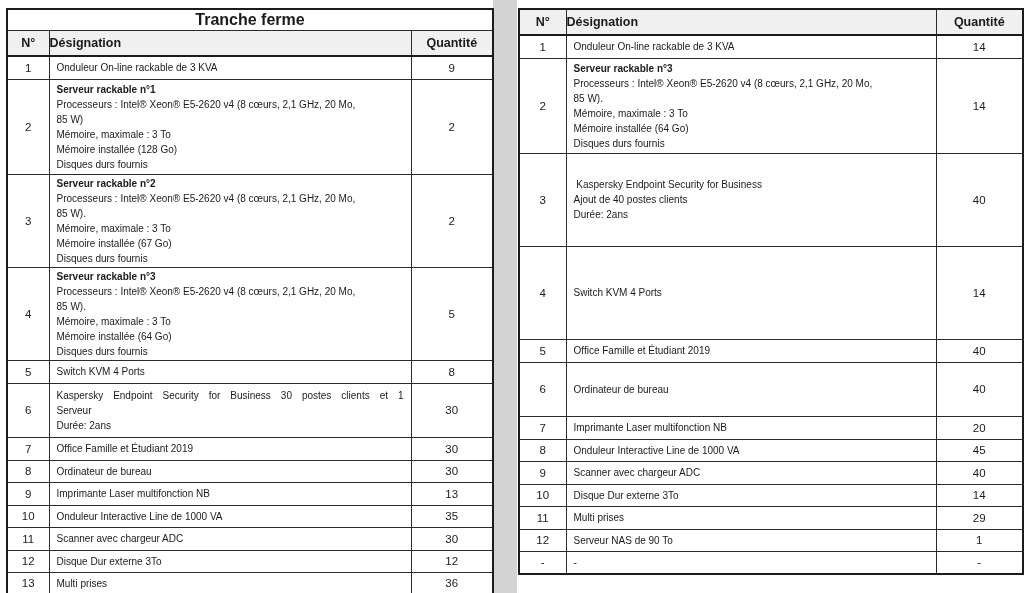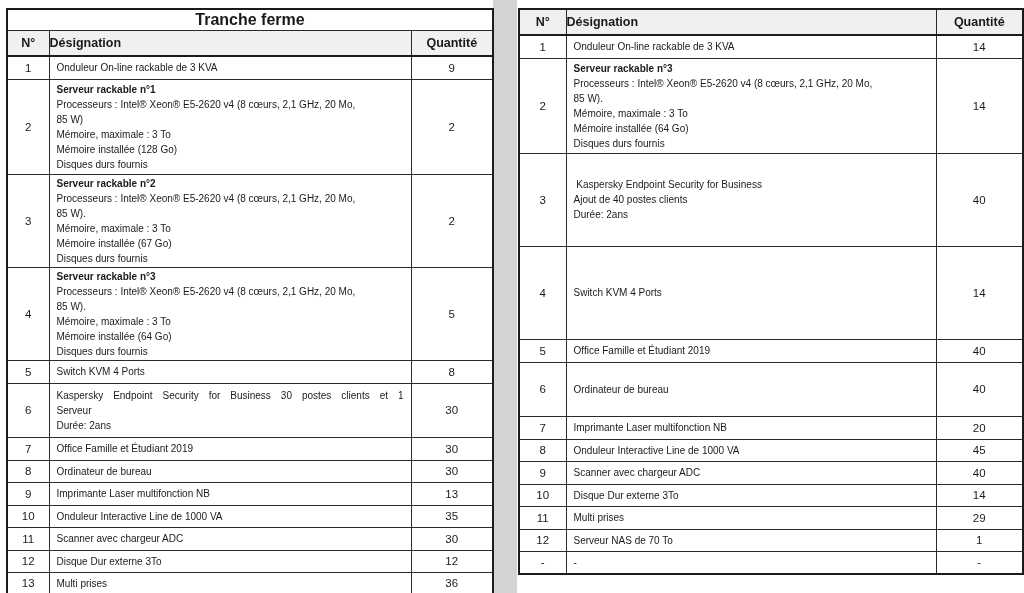--- a/index.html
+++ b/index.html
@@ -290,21 +290,21 @@
           <tr style="height: 23px;">
             <td class="num">11</td>
             <td class="des">
               <div class="line">Multi prises</div>
             </td>
             <td class="qty">29</td>
           </tr>
           <tr style="height: 22px;">
             <td class="num">12</td>
             <td class="des">
-              <div class="line">Serveur NAS de 70 To</div>
+              <div class="line">Serveur NAS de 90 To</div>
             </td>
             <td class="qty">1</td>
           </tr>
           <tr style="height: 23px;">
             <td class="num">-</td>
             <td class="des">
               <div class="line">-</div>
             </td>
             <td class="qty">-</td>
           </tr>

